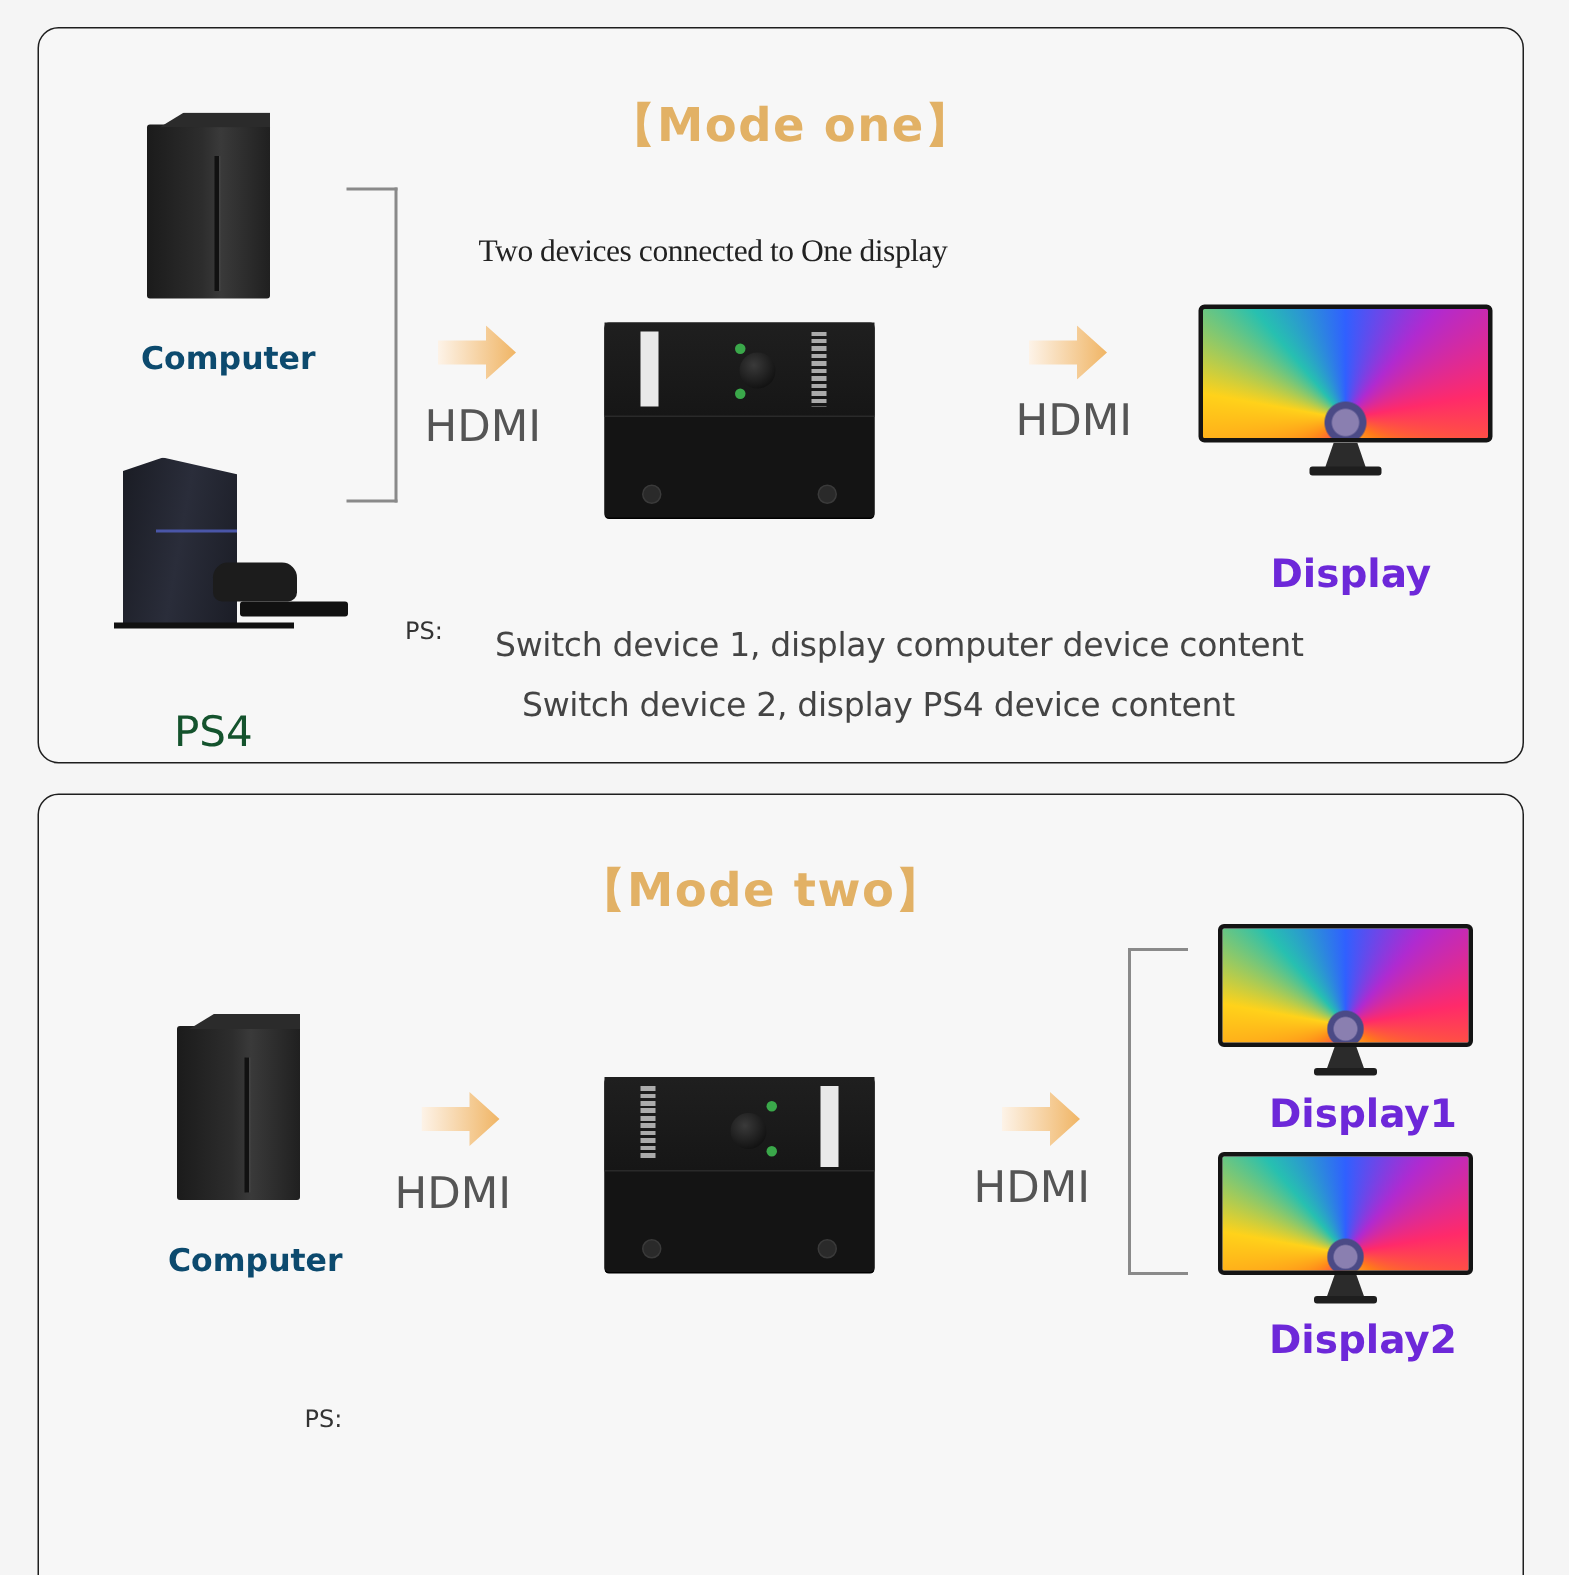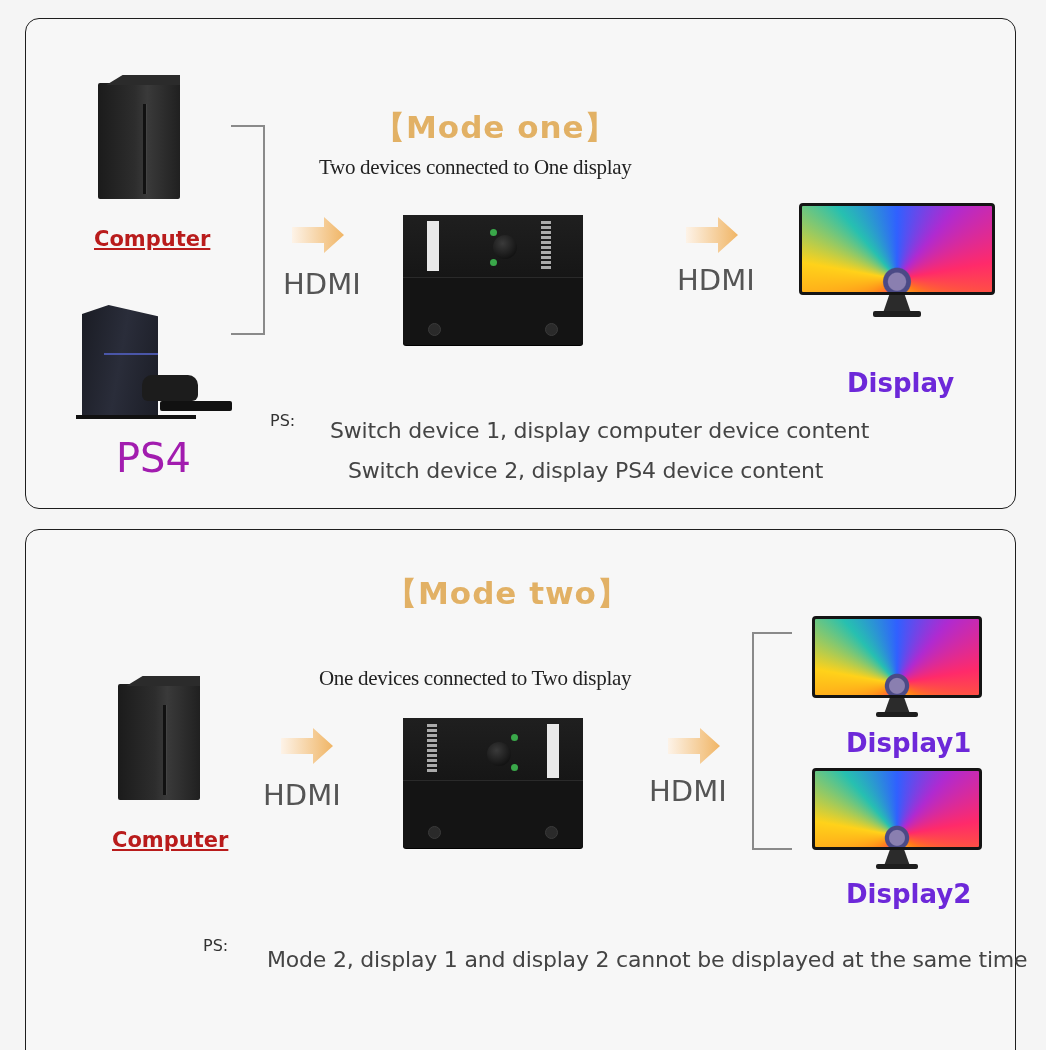--- a/index.html
+++ b/index.html
@@ -19,23 +19,23 @@
       box-sizing: border-box;
     }
     #panel1 { top: 18px; height: 491px; }
     #panel2 { top: 529px; height: 599px; }
     .abs { position: absolute; }
     .mode-title {
       color: #e2b165; font-weight: bold; font-size: 31px; letter-spacing: 1px;
       white-space: nowrap;
     }
     .subtitle { color: #222; font-size: 21px; white-space: nowrap; letter-spacing: -0.3px; font-family: Liberation Serif, serif; }
-    .label-bold { color: #b91c1c; font-weight: bold; font-size: 21px; white-space: nowrap; text-decoration: underline; }
+    .label-bold { color: #0c4a6e; font-weight: bold; font-size: 21px; white-space: nowrap; }
     .label-big { color: #6d28d9; font-weight: bold; font-size: 26px; white-space: nowrap; }
-    .label-ps4 { color: #a21caf; font-size: 40px; white-space: nowrap; }
+    .label-ps4 { color: #14532d; font-size: 28px; white-space: nowrap; margin-top: 36px; }
     .hdmi { color: #555; font-size: 29px; white-space: nowrap; }
     .ps-label { color: #333; font-size: 16px; white-space: nowrap; }
     .ps-line { color: #444; font-size: 22px; white-space: nowrap; letter-spacing: -0.2px; text-align: right; }
     .bracket-l {
       border: 2px solid #8a8a8a; border-left: none;
     }
     .bracket-r {
       border: 2px solid #8a8a8a; border-right: none;
     }
     
@@ -107,21 +107,21 @@
     .ps4 .pad {
       position: absolute; background: #1c1c1c; border-radius: 10px 10px 6px 6px;
     }
     .ps4 .cam { position: absolute; background: #111; border-radius: 2px; }
   </style>
 </head>
 <body>
 
 <div id="panel1" class="panel">
 
-  <div class="abs mode-title" style="left:348px; top:44px;margin-top:44px;">【Mode one】</div>
+  <div class="abs mode-title" style="left:380px; top:44px;">【Mode one】</div>
 
   <div class="abs tower" style="left:72px; top:64px; width:82px; height:116px;">
     <div class="top"></div>
       <div class="slot"></div>
   </div>
   <div class="abs label-bold" style="left:68px; top:208px;">Computer</div>
 
   <div class="abs ps4" style="left:56px; top:286px; width:150px; height:115px;">
     <div class="body" style="left:0; top:0; width:76px; height:112px;"></div>
     <div class="stripe" style="left:22px; top:48px; width:54px;"></div>
@@ -177,21 +177,20 @@
 
   <div class="abs ps-label" style="left:244px; top:392px;">PS:</div>
   <div class="abs ps-line" style="left:304px; top:399px;">Switch device 1, display computer device content</div>
   <div class="abs ps-line" style="left:304px; top:439px;margin-left:18px;">Switch device 2, display PS4 device content</div>
 </div>
 
 <div id="panel2" class="panel">
 
   <div class="abs mode-title" style="left:360px; top:43px;">【Mode two】</div>
 
-  <div class="abs subtitle" style="left:293px; top:136px;">One devices connected to Two display</div>
 
   <div class="abs tower" style="left:92px; top:154px; width:82px; height:116px;">
     <div class="top"></div>
       <div class="slot"></div>
   </div>
   <div class="abs label-bold" style="left:86px; top:298px;">Computer</div>
 
   <svg class="abs arrow" style="left:255px; top:198px;" viewBox="0 0 56 36">
     <defs>
         <linearGradient id="ag3" x1="0" x2="1">
@@ -235,14 +234,13 @@
   <div class="abs label-big" style="left:820px; top:198px;">Display1</div>
 
   <div class="abs monitor" style="left:786px; top:238px; width:170px; height:104px;">
     <div class="screen" style="height:82px;"></div>
     <div class="neck" style="left:72px; top:82px; width:26px; height:16px;"></div>
     <div class="base" style="left:64px; top:96px; width:42px; height:5px;"></div>
   </div>
   <div class="abs label-big" style="left:820px; top:349px;">Display2</div>
 
   <div class="abs ps-label" style="left:177px; top:406px;">PS:</div>
-  <div class="abs ps-line" style="left:241px; top:417px;">Mode 2, display 1 and display 2 cannot be displayed at the same time</div>
 </div>
 
 </body></html>

